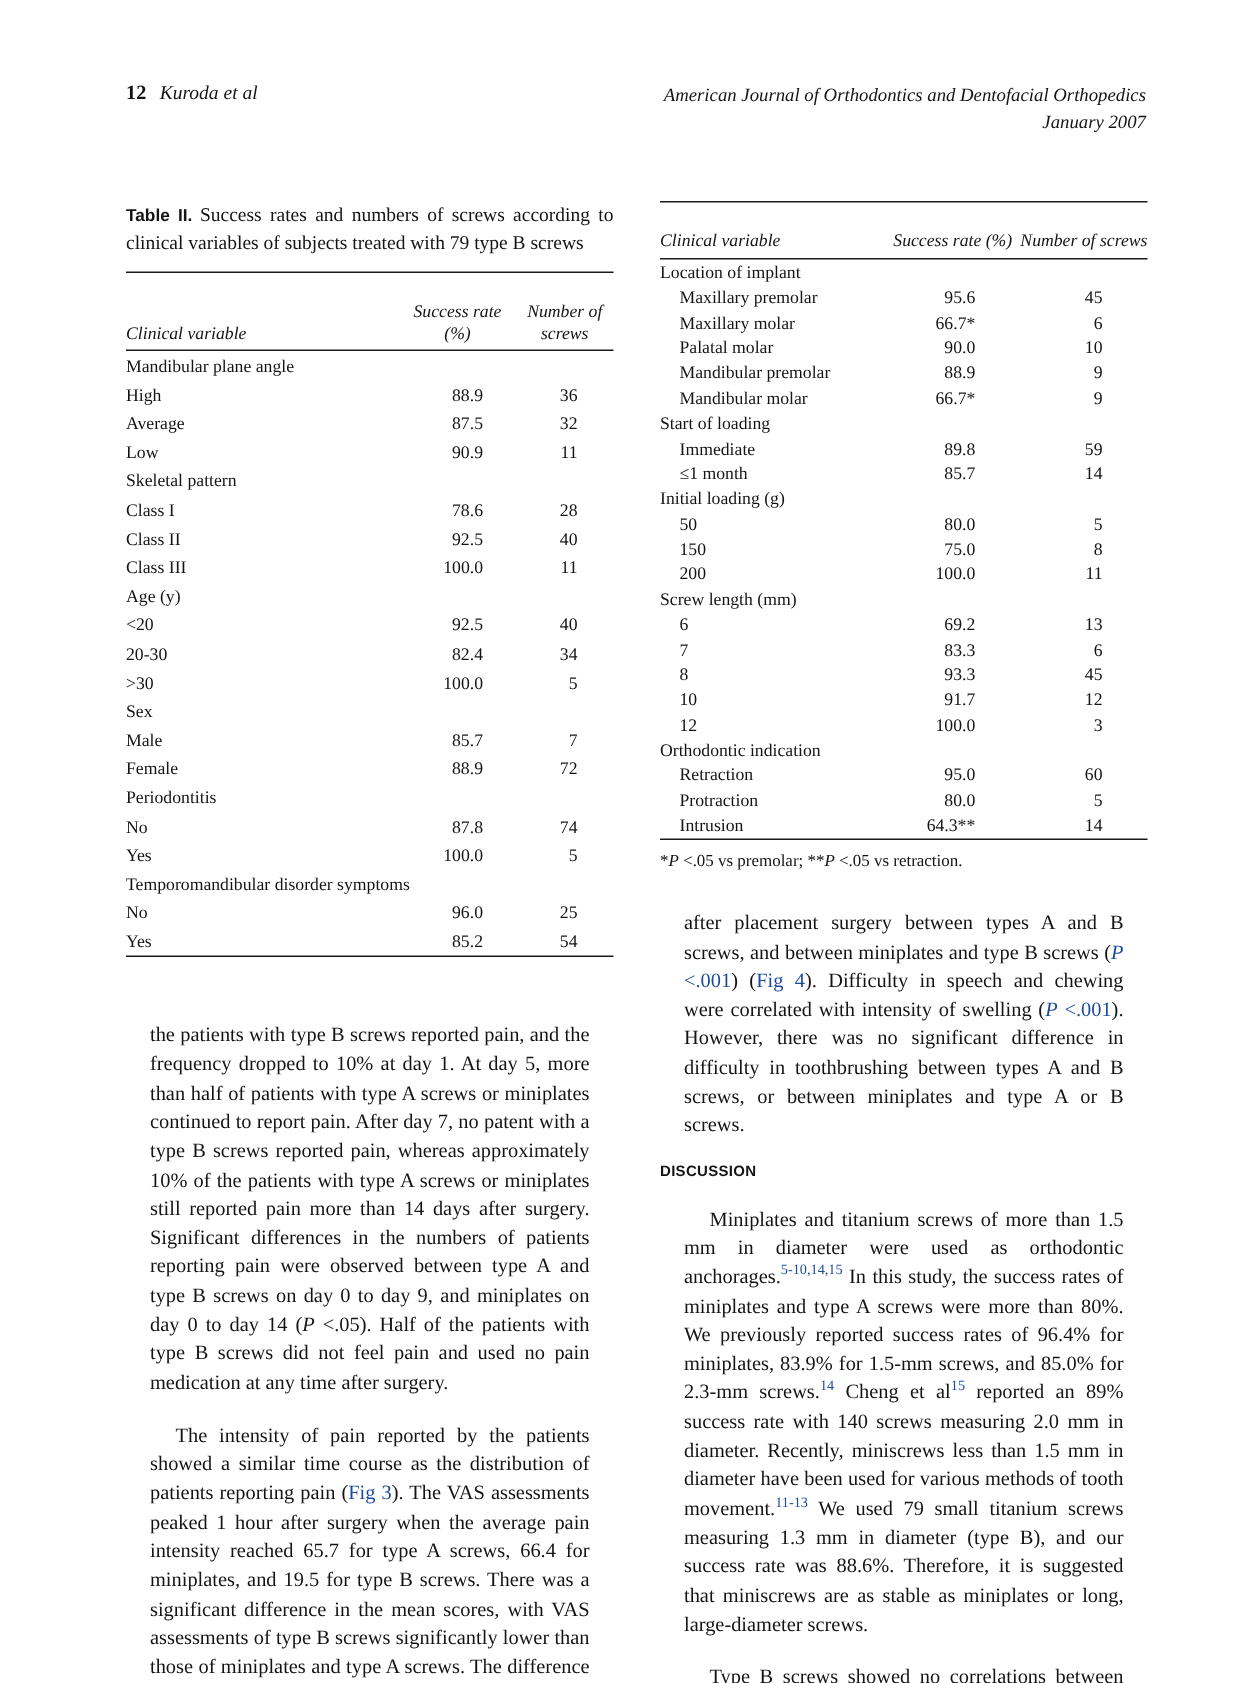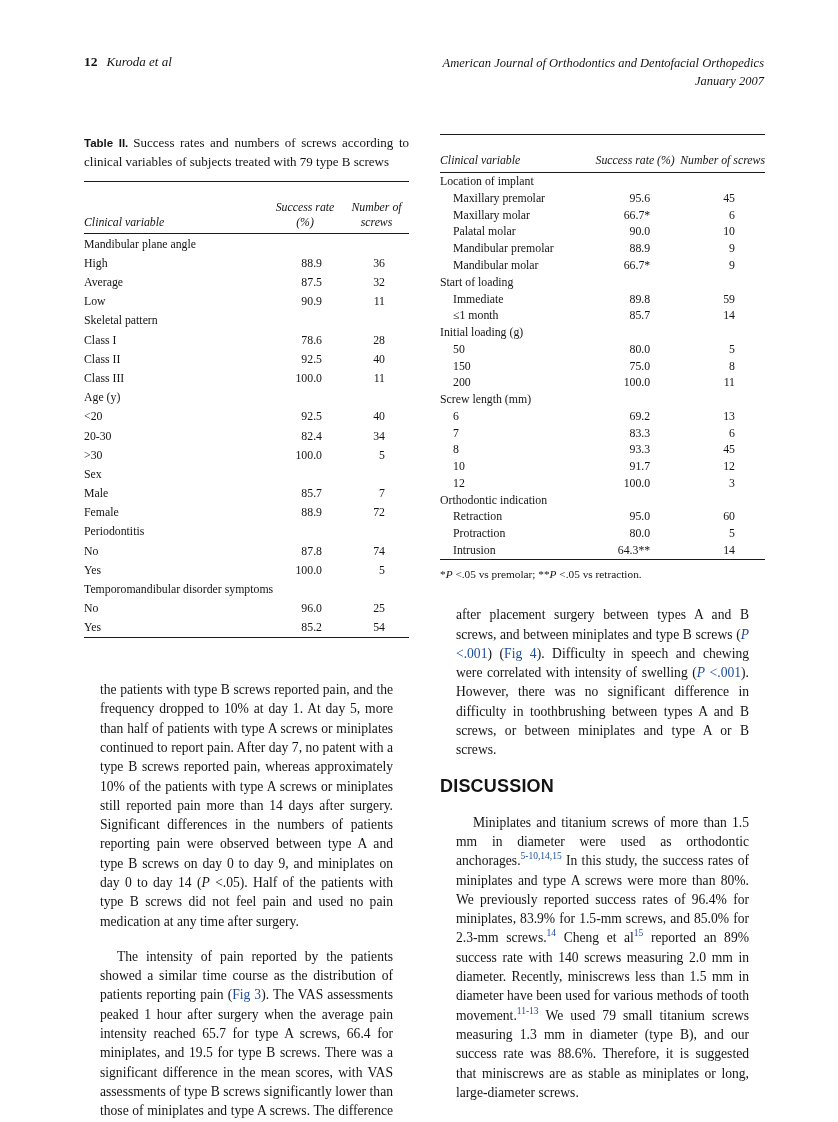--- a/index.html
+++ b/index.html
@@ -65,21 +65,21 @@
   #left-paras { margin-top: 42px; }
   #right-paras-before { margin-top: 24px; }
   #right-paras-after { margin-top: 0; }
   .para { margin: 16px; }
   .para.indent { text-indent: 17px; }
   .it { font-style: italic; }
   .ref { color: var(--link, #1b4a9c); }
   sup { font-size: 9.5px; line-height: 0; }
   .section-heading {
     font-family: "Liberation Sans", sans-serif;
-    font-size: 18px; font-weight: 700;
+    font-size: 10px; font-weight: 700;
     letter-spacing: 0.2px;
     margin: 16px 0 8px 0;
   }
 </style>
 </head>
 <body>
 
 <div class="page">
 
   <header class="page-header">

